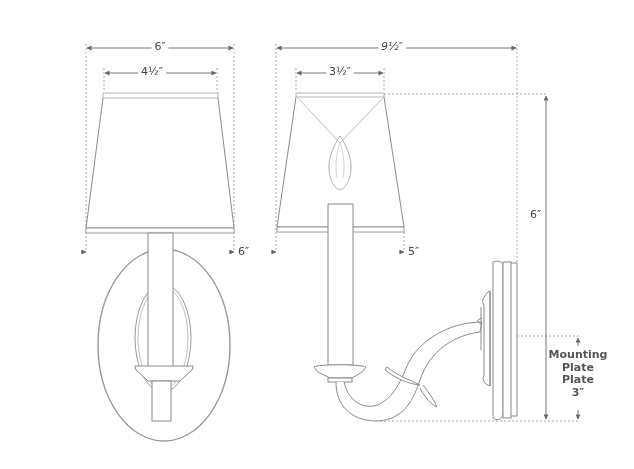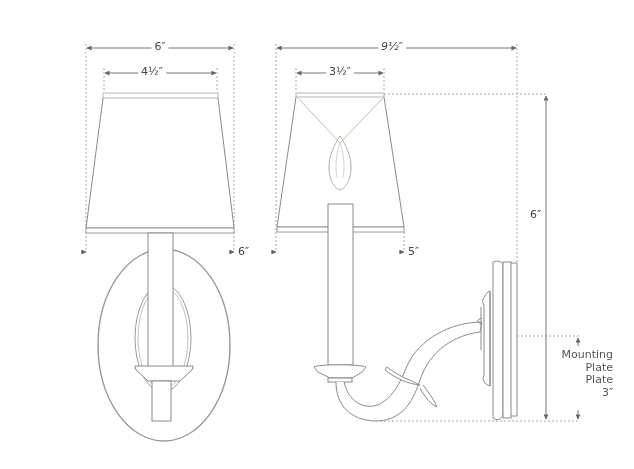--- a/index.html
+++ b/index.html
@@ -1,21 +1,21 @@
 <!DOCTYPE html>
 <html><head>
 <meta charset="utf-8">
 <style>
   html, body { margin: 0; padding: 0; background: #ffffff; }
   body { width: 634px; height: 469px; position: relative; overflow: hidden; font-family: "Liberation Sans", sans-serif; }
   #canvas { position: absolute; left: 0; top: 0; width: 634px; height: 469px; }
   .lbl { position: absolute; font-family: "DejaVu Sans", sans-serif; font-size: 11px; color: #444; background: #fff; line-height: 12px; white-space: nowrap; }
   .lbl-center { transform: translateX(-50%); padding: 0 3px; }
   .lbl-plain { background: transparent; }
-  .mp-label { position: absolute; font-family: "DejaVu Sans", sans-serif; font-size: 11px; color: #555; text-align: right; line-height: 12.5px; width: 70px; }
+  .mp-label { position: absolute; font-family: "DejaVu Sans", sans-serif; font-size: 11px; color: #555; text-align: center; line-height: 12.5px; width: 70px; font-weight: bold; }
 </style>
 </head>
 <body>
 
 <svg id="canvas" viewBox="0 0 634 469" width="634" height="469" xmlns="http://www.w3.org/2000/svg">
   <defs>
     <marker id="arr" viewBox="0 0 6 6" refX="5.5" refY="3" markerWidth="5" markerHeight="5" orient="auto-start-reverse">
       <path d="M0,0 L6,3 L0,6 z" fill="#666"></path>
     </marker>
   </defs>

